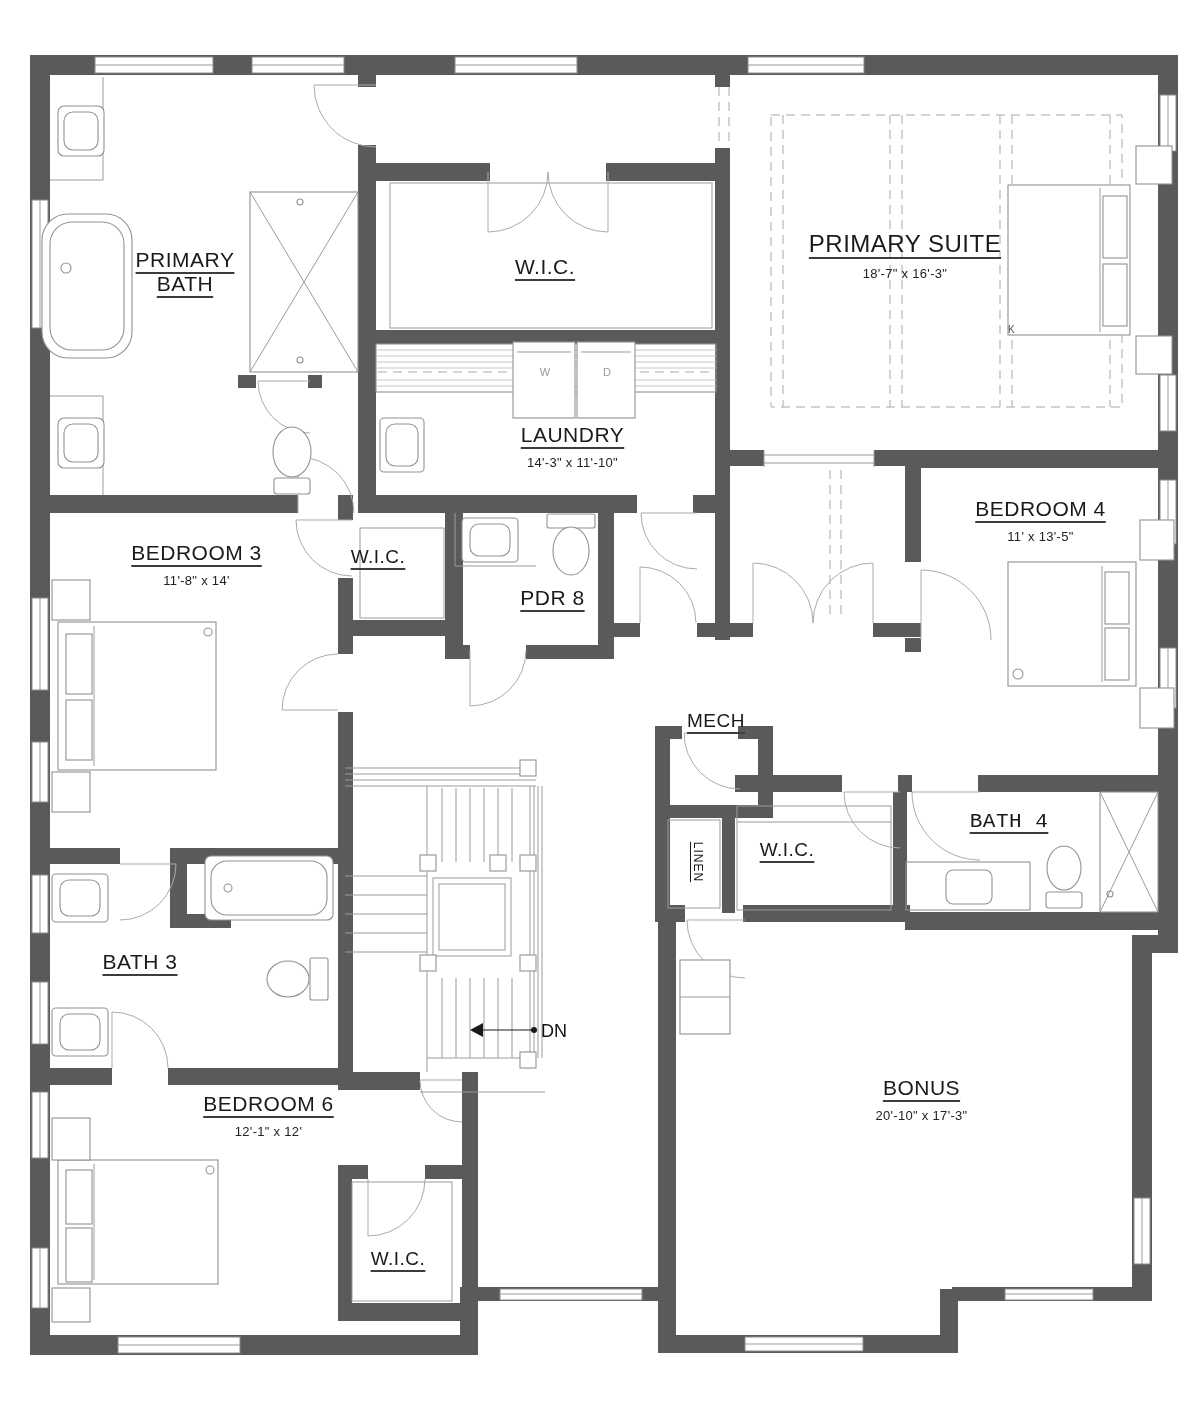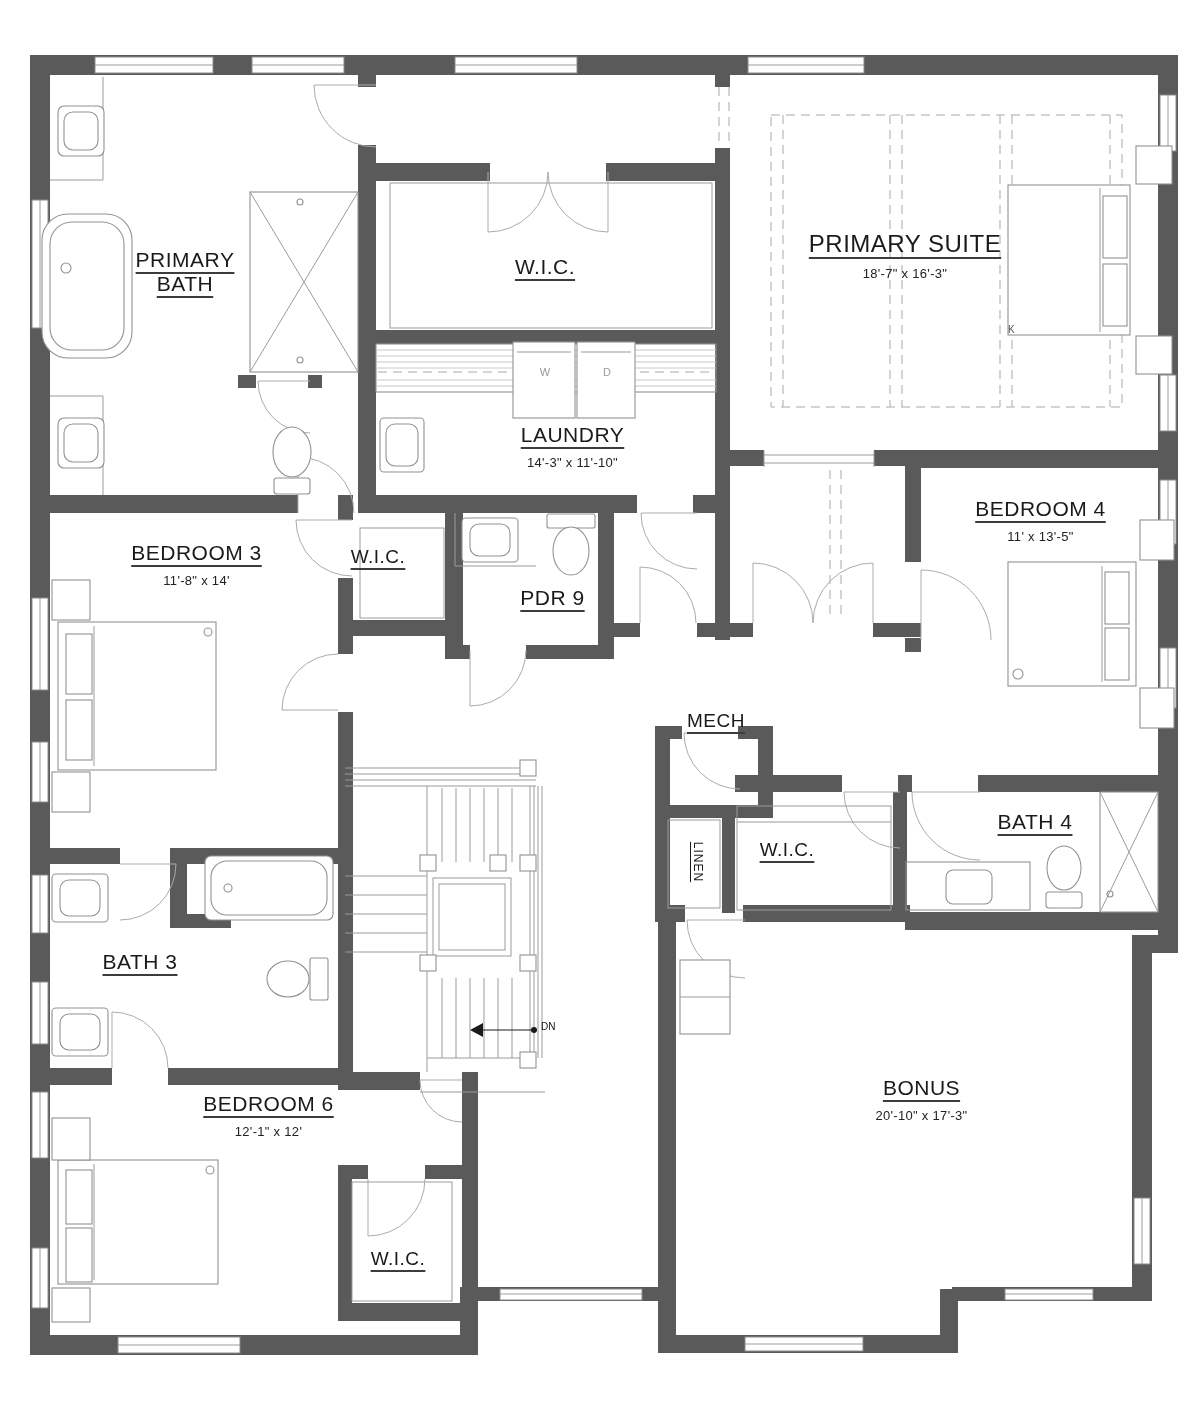--- a/index.html
+++ b/index.html
@@ -14,21 +14,21 @@
   .arc{fill:none;stroke:#ababab;stroke-width:1;}
   .dsh{fill:none;stroke:#a9a9a9;stroke-width:1;stroke-dasharray:9 6;}
   .hatch{stroke:#c8c8c8;stroke-width:1;}
   .room-label{position:absolute;text-align:center;color:#1a1a1a;font-size:21px;letter-spacing:.5px;}
   .room-label .rn{text-decoration:underline;text-underline-offset:5px;text-decoration-thickness:1.5px;text-decoration-color:#3c3c3c;}
   .room-label.big{font-size:24px;}
   .room-label.sm{font-size:19px;}
   .rd{font-size:13px;margin-top:8px;letter-spacing:.3px;color:#222;}
   .rd:empty{display:none;}
   .appl-label{position:absolute;font-size:11px;color:#9a9a9a;text-align:center;}
-  .dn-label{position:absolute;font-size:10px;color:#111;}
+  .dn-label{position:absolute;font-size:18px;color:#111;}
   .k-label{position:absolute;font-size:10px;color:#555;}
   .vert{position:absolute;font-size:12px;letter-spacing:1px;color:#1a1a1a;transform:rotate(90deg);transform-origin:center;text-decoration:underline;text-underline-offset:3px;}
 </style>
 </head>
 <body>
 
 <div id="plan">
 
 <svg width="1200" height="1423" viewBox="0 0 1200 1423">
 
@@ -385,35 +385,35 @@
   </div>
   <div class="room-label" style="left:104px;top:541px;width:185px;">
     <span class="rn">BEDROOM 3</span>
     <div class="rd">11'-8" x 14'</div>
   </div>
   <div class="room-label sm" style="left:342px;top:546px;width:72px;">
     <span class="rn">W.I.C.</span>
     
   </div>
   <div class="room-label" style="left:510px;top:586px;width:85px;">
-    <span class="rn">PDR 9</span>
+    <span class="rn">PDR 8</span>
     
   </div>
   <div class="room-label sm" style="left:677px;top:710px;width:78px;">
     <span class="rn">MECH</span>
     
   </div>
   <div class="vert" style="left:668px;top:855px;width:60px;text-align:center;">
     <span>LINEN</span>
   </div>
   <div class="room-label sm" style="left:750px;top:839px;width:74px;">
     <span class="rn">W.I.C.</span>
     
   </div>
-  <div class="room-label" style="left:992px;top:810px;width:86px;">
+  <div class="room-label" style="left:966px;top:810px;width:86px;font-family:Liberation Mono, monospace;">
     <span class="rn">BATH 4</span>
     
   </div>
   <div class="room-label" style="left:96px;top:950px;width:88px;">
     <span class="rn">BATH 3</span>
     
   </div>
   <div class="room-label" style="left:176px;top:1092px;width:185px;">
     <span class="rn">BEDROOM 6</span>
     <div class="rd">12'-1" x 12'</div>

